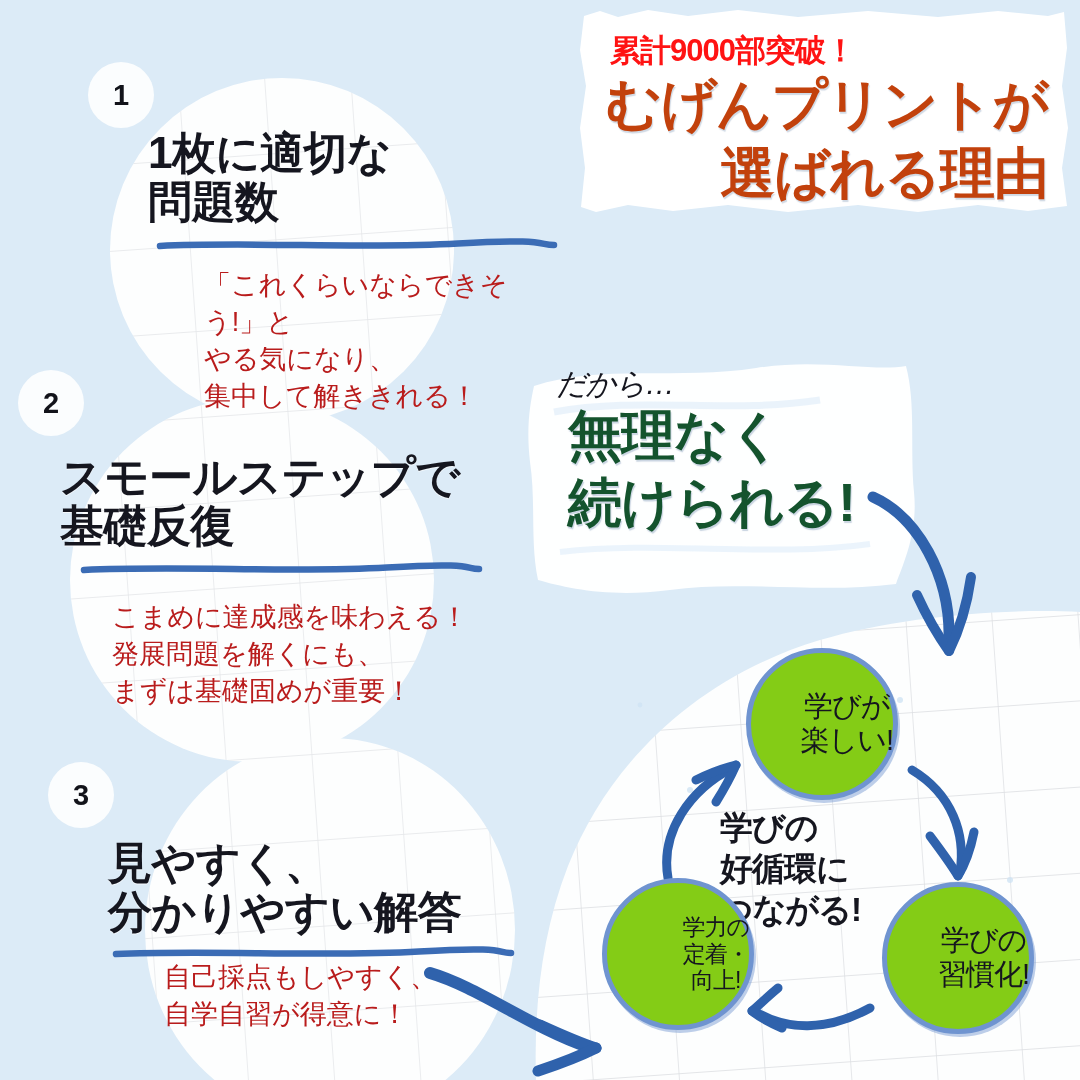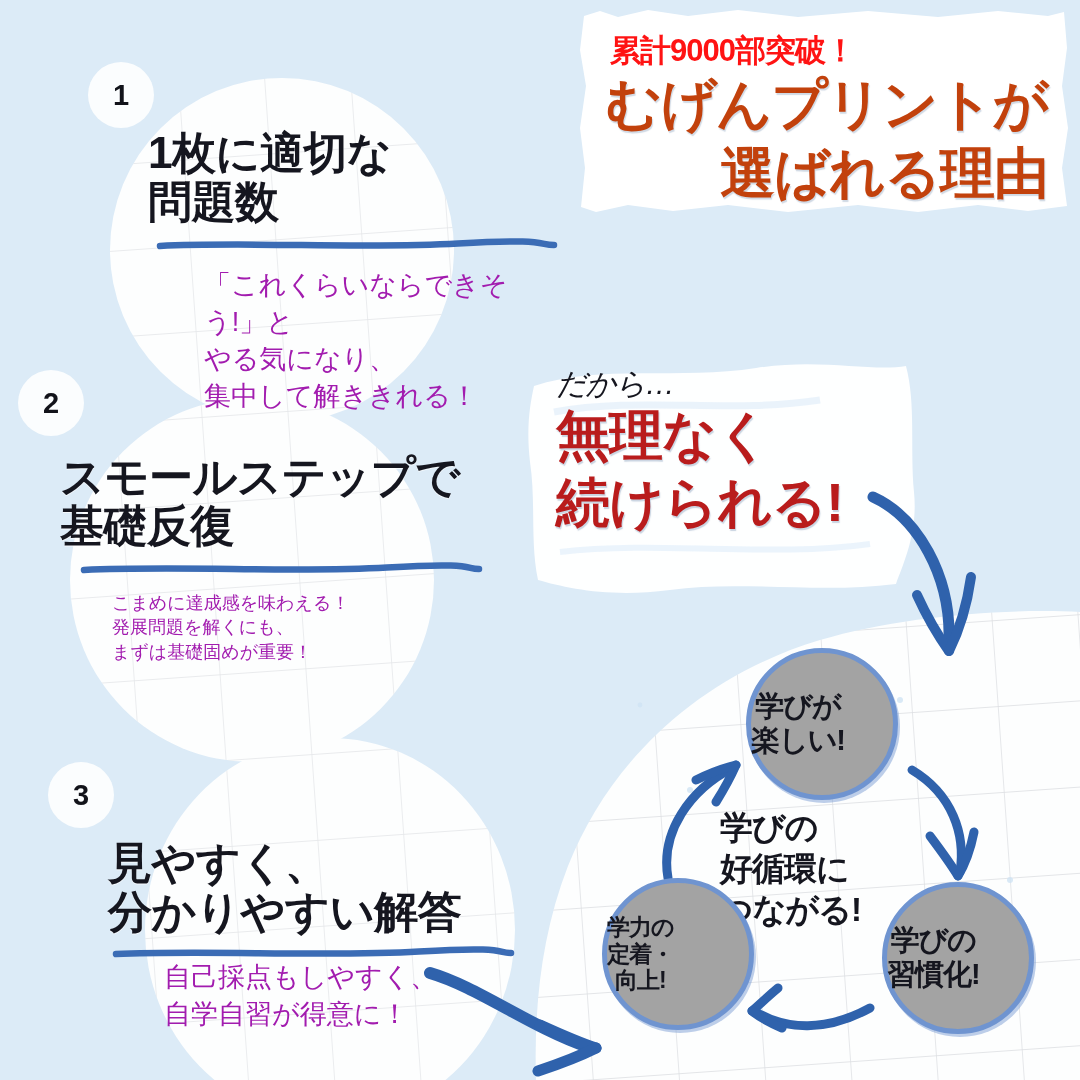--- a/index.html
+++ b/index.html
@@ -22,21 +22,21 @@
   }
 
   
   .sec{position:absolute;z-index:7;}
   .sec-title{
     color:#15161f;font-weight:700;line-height:1.12;
     letter-spacing:-0.5px;white-space:pre-line;
     text-shadow:0 1px 0 rgba(255,255,255,.65);
   }
   .sec-body{
-    color:#a21caf;font-weight:400;line-height:1.38;
+    color:#b91c1c;font-weight:400;line-height:1.38;
     white-space:pre-line;letter-spacing:0px;
   }
   .ul-wrap{position:relative;height:12px;}
   .ul-wrap svg{position:absolute;left:0;top:0;overflow:visible;}
 
   
   #header-panel{
     position:absolute;left:578px;top:8px;width:492px;height:208px;z-index:9;
   }
   #header-panel .torn{position:absolute;inset:0;}
@@ -53,33 +53,33 @@
   }
 
   
   #banner{position:absolute;left:520px;top:352px;width:420px;height:250px;z-index:8;}
   #banner svg{position:absolute;left:0;top:0;}
   #banner-lead{
     position:absolute;left:36px;top:12px;
     font-size:30px;color:#15161f;font-weight:400;letter-spacing:-1px;z-index:2;font-style:italic;
   }
   #banner-main{
-    position:absolute;left:36px;top:50px;
-    font-size:54px;color:#b91c1c;font-weight:700;line-height:1.24;
+    position:absolute;left:48px;top:50px;
+    font-size:54px;color:#14532d;font-weight:700;line-height:1.24;
     white-space:pre-line;letter-spacing:-1px;z-index:2;
     text-shadow:1px 2px 1px rgba(150,170,195,.5);
   }
 
   
   #cycle{position:absolute;left:560px;top:620px;width:520px;height:460px;z-index:8;}
   .cnode{
     position:absolute;border-radius:50%;
-    background:#a3a3a3;border:5px solid #6f94d0;
-    display:flex;align-items:center;justify-content:flex-start;
-    text-align:center;color:#15161f;font-weight:700;line-height:1.16;
+    background:#84cc16;border:5px solid #6f94d0;
+    display:flex;align-items:center;justify-content:flex-end;
+    text-align:center;color:#15161f;font-weight:400;line-height:1.16;
     white-space:pre-line;letter-spacing:-1px;
     box-shadow:2px 3px 0 rgba(111,148,208,.45);
     box-sizing:border-box;z-index:3;
   }
   #node-fun{left:186px;top:28px;width:152px;height:152px;font-size:29px;}
   #node-habit{left:322px;top:262px;width:152px;height:152px;font-size:29px;}
   #node-skill{left:42px;top:258px;width:152px;height:152px;font-size:23px;}
   #cycle-center{
     position:absolute;left:160px;top:188px;width:190px;
     font-size:33px;font-weight:700;color:#15161f;line-height:1.24;
@@ -175,21 +175,21 @@
   </div>
 
   <div class="sec" style="left:60px;top:452px;width:470px;">
     <div class="sec-title" style="font-size:44px;">スモールステップで
 基礎反復</div>
     <div class="ul-wrap" style="margin-top:12px;margin-left:22px;">
       <svg width="400" height="12">
         <path d="M2 7 C 100 2.5, 215 10, 305 4.5 S 382 6, 397 6" stroke="#3b6cb5" stroke-width="6.5" fill="none" stroke-linecap="round"></path>
       </svg>
     </div>
-    <div class="sec-body" style="font-size:18px;margin-top:16px;margin-left:52px;">こまめに達成感を味わえる！
+    <div class="sec-body" style="font-size:27px;margin-top:24px;margin-left:52px;">こまめに達成感を味わえる！
 発展問題を解くにも、
 まずは基礎固めが重要！</div>
   </div>
 
   <div class="sec" style="left:108px;top:838px;width:470px;">
     <div class="sec-title" style="font-size:44px;">見やすく、
 分かりやすい解答</div>
     <div class="ul-wrap" style="margin-top:10px;margin-left:6px;">
       <svg width="400" height="12">
         <path d="M2 7 C 95 3, 215 10, 305 4.5 S 382 6, 397 6" stroke="#3b6cb5" stroke-width="6.5" fill="none" stroke-linecap="round"></path>

